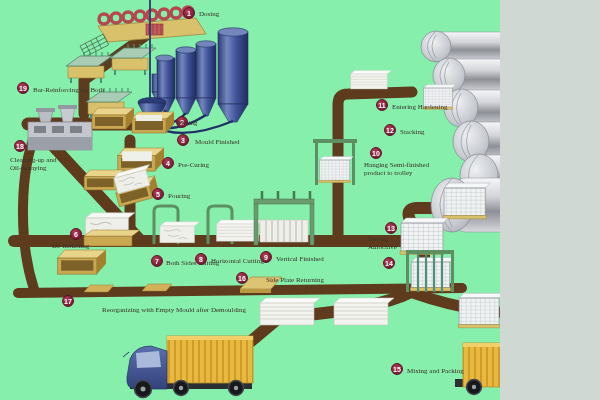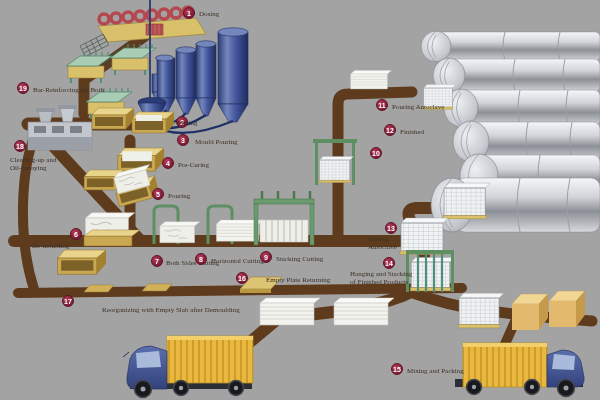--- a/index.html
+++ b/index.html
@@ -1,16 +1,16 @@
 <!DOCTYPE html>
 <html><head>
 <meta charset="utf-8">
 <style>
   html,body{margin:0;padding:0;background:#cfd8d2;}
-  .stage{position:relative;width:600px;height:400px;background:#a3a3a3;overflow:hidden;
+  .stage{position:relative;width:500px;height:400px;background:#86efac;overflow:hidden;
          font-family:"Liberation Serif", serif;}
   .stage svg{position:absolute;left:0;top:0;}
   .badge{position:absolute;width:12px;height:12px;border-radius:50%;
          background:radial-gradient(circle at 35% 30%, #b23a57, #7e1b36 72%);
          border:1px solid #5c1226;box-sizing:border-box;
          color:#fff;font:bold 7px "Liberation Sans", sans-serif;
          display:flex;align-items:center;justify-content:center;z-index:5;}
   .lbl{position:absolute;font-size:7px;line-height:1.18;color:#3c3128;
        white-space:pre-line;z-index:5;letter-spacing:0;}
 </style>
@@ -324,64 +324,64 @@
 </g>
 </svg>
 
 <div class="badge" style="left:183px;top:7px">1</div>
 <div class="lbl" style="left:199px;top:10px">Dosing</div>
 
 <div class="badge" style="left:176px;top:116px">2</div>
 <div class="lbl" style="left:177px;top:119px">Mixing</div>
 
 <div class="badge" style="left:177px;top:134px">3</div>
-<div class="lbl" style="left:195px;top:138px">Mould Pouring</div>
+<div class="lbl" style="left:195px;top:138px">Mould Finished</div>
 
 <div class="badge" style="left:162px;top:157px">4</div>
 <div class="lbl" style="left:178px;top:161px">Pre-Curing</div>
 
 <div class="badge" style="left:152px;top:188px">5</div>
 <div class="lbl" style="left:168px;top:192px">Pouring</div>
 
 <div class="badge" style="left:70px;top:228px">6</div>
-<div class="lbl" style="left:32px;top:242px">De-moulding</div>
+<div class="lbl" style="left:52px;top:242px">De-moulding</div>
 
 <div class="badge" style="left:151px;top:255px">7</div>
 <div class="lbl" style="left:166px;top:259px">Both Sides Cutting</div>
 
 <div class="badge" style="left:195px;top:253px">8</div>
 <div class="lbl" style="left:211px;top:257px">Horizontal Cutting</div>
 
 <div class="badge" style="left:260px;top:251px">9</div>
-<div class="lbl" style="left:276px;top:255px">Stacking Cutting</div>
+<div class="lbl" style="left:276px;top:255px">Vertical Finished</div>
 
 <div class="badge" style="left:370px;top:147px">10</div>
+<div class="lbl" style="left:364px;top:161px">Hanging Semi-finished
+product to trolley</div>
 
 <div class="badge" style="left:376px;top:99px">11</div>
-<div class="lbl" style="left:392px;top:103px">Pouring Autoclave</div>
+<div class="lbl" style="left:392px;top:103px">Entering Hardening</div>
 
 <div class="badge" style="left:384px;top:124px">12</div>
-<div class="lbl" style="left:400px;top:128px">Finished</div>
+<div class="lbl" style="left:400px;top:128px">Stacking</div>
 
 <div class="badge" style="left:385px;top:222px">13</div>
 <div class="lbl" style="left:368px;top:235px">Dosing
 Autoclave</div>
 
 <div class="badge" style="left:383px;top:257px">14</div>
-<div class="lbl" style="left:350px;top:270px">Hanging and Stacking
-of Finished Products</div>
 
 <div class="badge" style="left:391px;top:363px">15</div>
 <div class="lbl" style="left:407px;top:367px">Mixing and Packing</div>
 
 <div class="badge" style="left:236px;top:272px">16</div>
-<div class="lbl" style="left:266px;top:276px">Empty Plate Returning</div>
+<div class="lbl" style="left:266px;top:276px">Side Plate Returning</div>
 
 <div class="badge" style="left:62px;top:295px">17</div>
-<div class="lbl" style="left:102px;top:306px">Reorganizing with Empty Slab after Demoulding</div>
+<div class="lbl" style="left:102px;top:306px">Reorganizing with Empty Mould after Demoulding</div>
 
 <div class="badge" style="left:14px;top:140px">18</div>
 <div class="lbl" style="left:10px;top:156px">Cleaning-up and
 Oil-Spraying</div>
 
 <div class="badge" style="left:17px;top:82px">19</div>
 <div class="lbl" style="left:33px;top:86px">Bar-Reinforcing for Both</div>
 
 </div>
 

